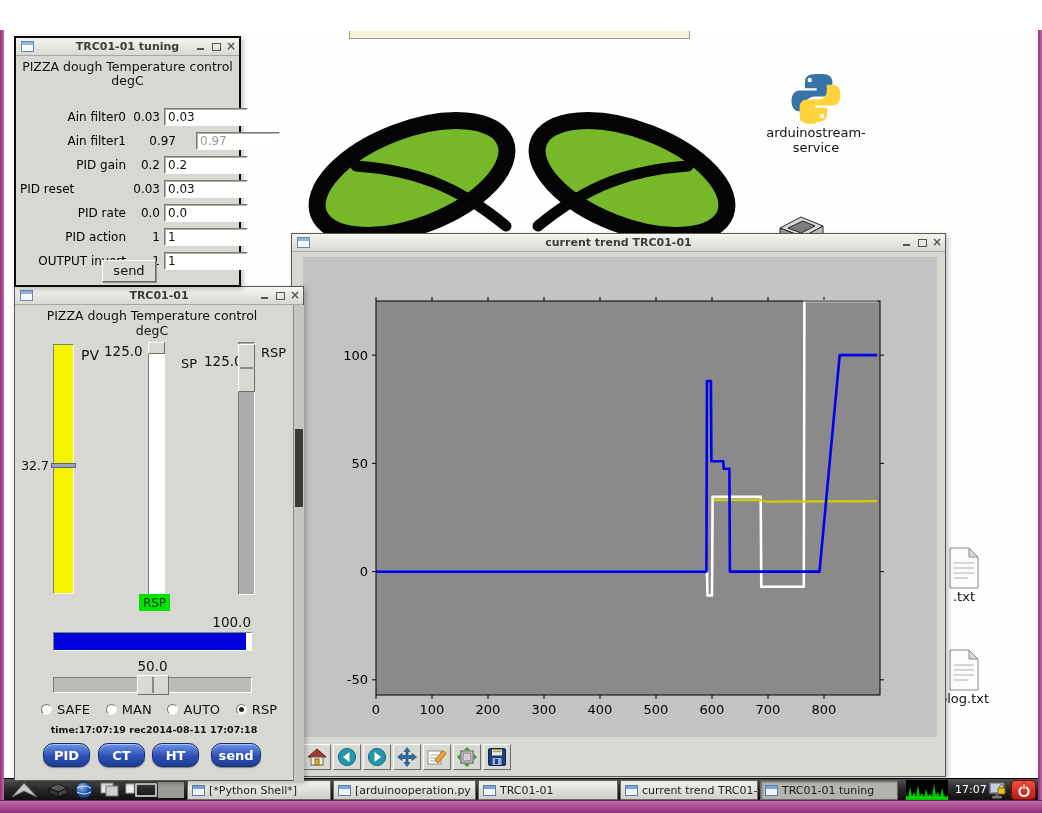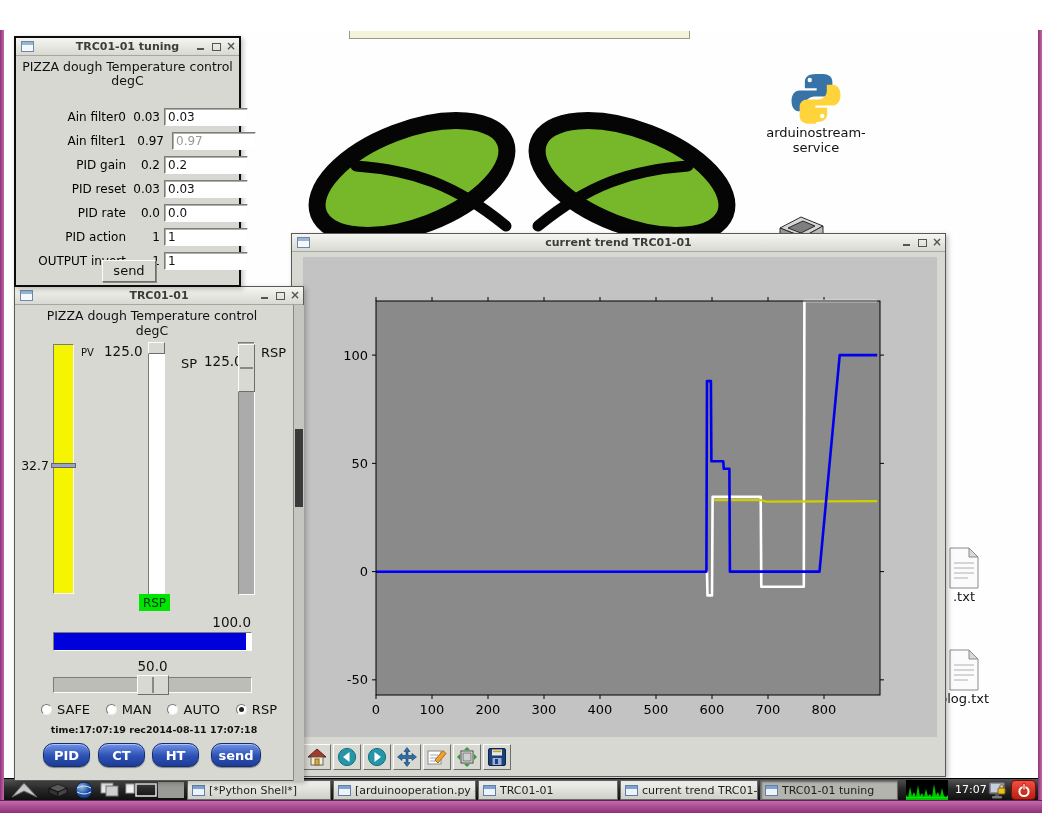--- a/index.html
+++ b/index.html
@@ -287,21 +287,21 @@
         <div class="xb xb-close">×</div>
       </div>
     </div>
 
     <div class="lbl" style="left:0;right:14px;top:21px;text-align:center;font-size:12.5px;">PIZZA dough Temperature control</div>
     <div class="lbl" style="left:0;right:14px;top:36px;text-align:center;font-size:12.5px;">degC</div>
 
     <div class="abs sunken" style="left:38px;top:57px;width:21px;height:250px;background:#f5f500;"></div>
     <div class="abs" style="left:36px;top:176px;width:25px;height:5px;background:#9aa2c8;border:1px solid #666;"></div>
     <div class="lbl" style="left:1px;top:171px;width:33px;text-align:right;font-size:12.5px;">32.7</div>
-    <div class="lbl" style="left:66px;top:60px;font-size:10px;">PV</div>
+    <div class="lbl" style="left:66px;top:60px;font-size:14px;">PV</div>
     <div class="lbl" style="left:89px;top:56px;font-size:13.5px;">125.0</div>
 
     <div class="abs sunken" style="left:133px;top:55px;width:17px;height:253px;background:#fff;"></div>
     <div class="abs raised" style="left:133px;top:55px;width:17px;height:12px;"></div>
     <div class="lbl" style="left:166px;top:69px;font-size:13px;">SP</div>
     <div class="lbl" style="left:189px;top:66px;font-size:13.5px;">125.0</div>
 
     <div class="abs sunken" style="left:223px;top:55px;width:17px;height:253px;background:#ababab;"></div>
     <div class="abs raised" style="left:223px;top:57px;width:17px;height:48px;">
       <div style="position:absolute;left:1px;right:1px;top:22px;height:2px;background:#8a8a85;"></div>
@@ -366,32 +366,32 @@
     </div>
     <div class="lbl" style="left:0;right:0;top:21px;text-align:center;font-size:12.5px;">PIZZA dough Temperature control</div>
     <div class="lbl" style="left:0;right:0;top:35px;text-align:center;font-size:12.5px;">degC</div>
 
     <div class="abs" style="left:4px;top:52px;width:218px;margin-top:15px;">
       <div style="display:grid;grid-template-columns:106px 30px 86px;column-gap:4px;align-items:center;height:24px;">
         <div style="text-align:right;font-size:12px;">Ain filter0</div>
         <div style="text-align:right;font-size:12px;">0.03</div>
         <input class="entry" value="0.03" style="">
       </div>
-      <div style="display:grid;grid-template-columns:106px 30px 86px;column-gap:8px;align-items:center;height:24px;">
+      <div style="display:grid;grid-template-columns:106px 30px 86px;column-gap:20px;align-items:center;height:24px;">
         <div style="text-align:right;font-size:12px;">Ain filter1</div>
         <div style="text-align:right;font-size:12px;">0.97</div>
         <input class="entry disabled" value="0.97" style="">
       </div>
       <div style="display:grid;grid-template-columns:106px 30px 86px;column-gap:4px;align-items:center;height:24px;">
         <div style="text-align:right;font-size:12px;">PID gain</div>
         <div style="text-align:right;font-size:12px;">0.2</div>
         <input class="entry" value="0.2" style="">
       </div>
       <div style="display:grid;grid-template-columns:106px 30px 86px;column-gap:4px;align-items:center;height:24px;">
-        <div style="text-align:right;font-size:12px;">PID reset</div>
+        <div style="font-size:12px;">PID reset</div>
         <div style="text-align:right;font-size:12px;">0.03</div>
         <input class="entry" value="0.03" style="">
       </div>
       <div style="display:grid;grid-template-columns:106px 30px 86px;column-gap:4px;align-items:center;height:24px;">
         <div style="text-align:right;font-size:12px;">PID rate</div>
         <div style="text-align:right;font-size:12px;">0.0</div>
         <input class="entry" value="0.0" style="">
       </div>
       <div style="display:grid;grid-template-columns:106px 30px 86px;column-gap:4px;align-items:center;height:24px;">
         <div style="text-align:right;font-size:12px;">PID action</div>

